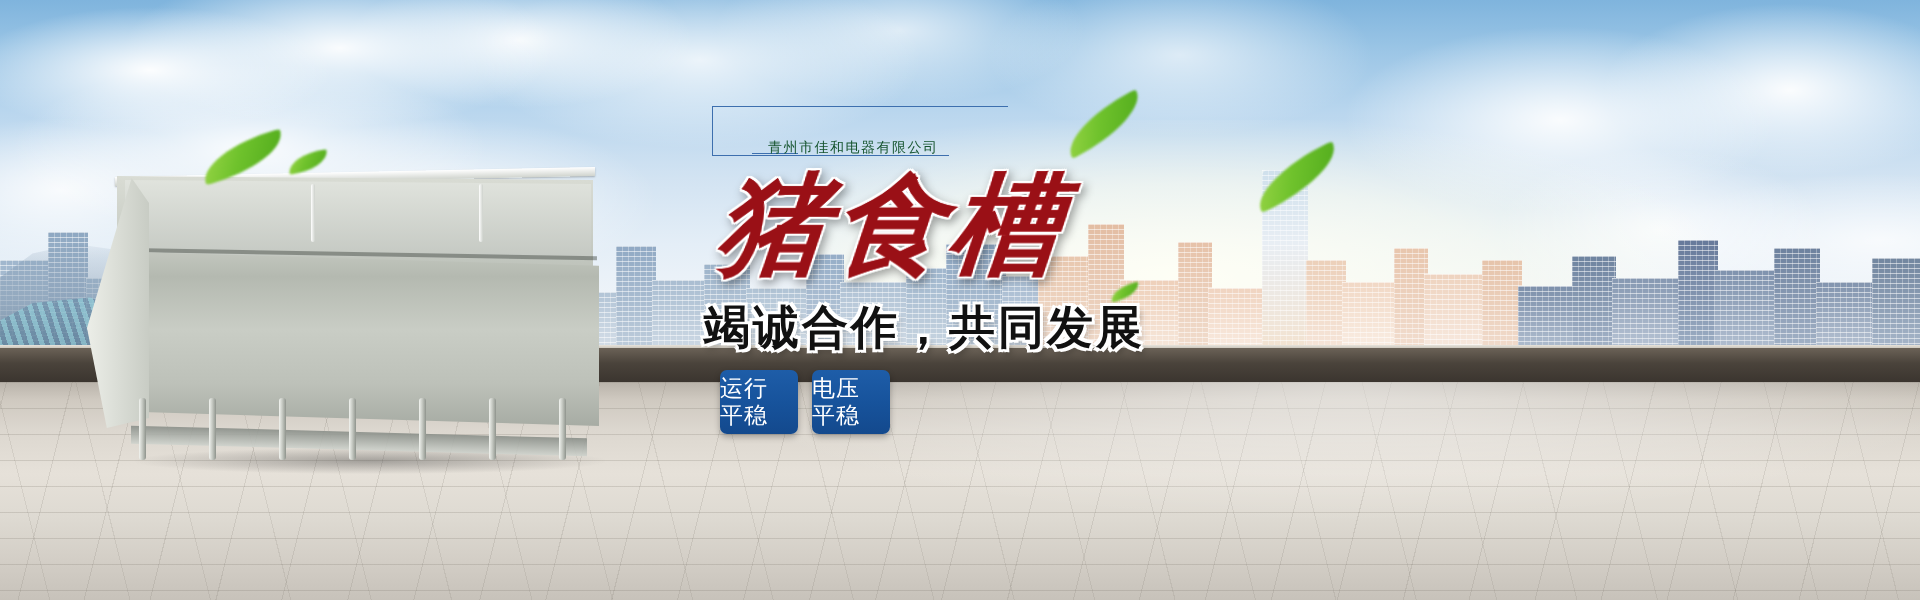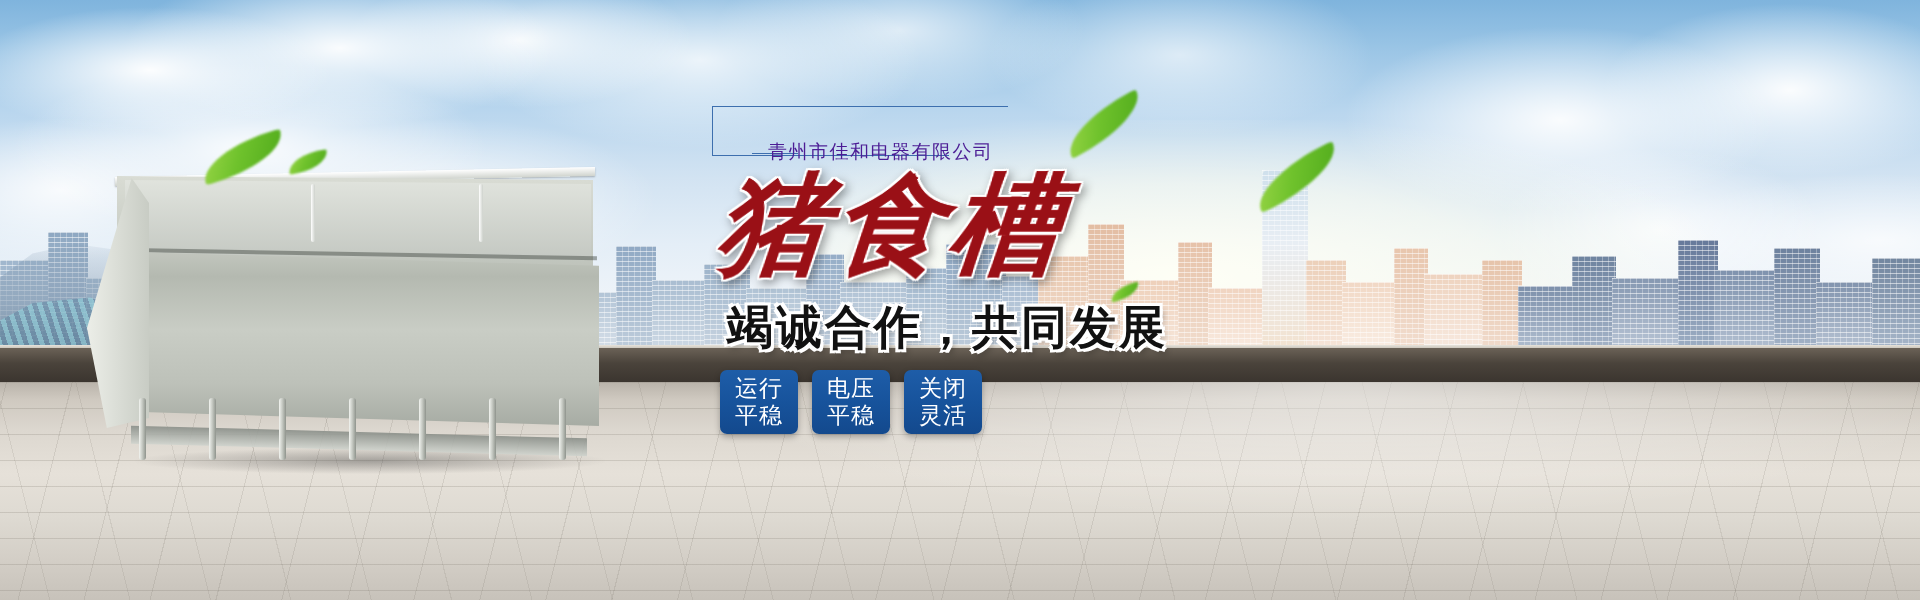--- a/index.html
+++ b/index.html
@@ -179,21 +179,21 @@
     border-right:none;
   }
   .bracket-top{
     position:absolute;left:248px;top:0;width:60px;height:1px;background:#3d6fae;
   }
   .bracket-dash{
     position:absolute;left:52px;top:47px;width:46px;height:1px;background:#3d6fae;
   }
   .company{
     position:absolute;left:68px;top:33px;
-    font-size:19px;letter-spacing:1.5px;color:#4c1d95;white-space:nowrap;
+    font-size:14px;letter-spacing:1.5px;color:#14532d;white-space:nowrap;
     font-family:Liberation Mono, monospace;
   }
 
   
   .title{
     position:absolute;left:28px;top:78px;
     font-size:110px;line-height:1.0;letter-spacing:6px;white-space:nowrap;
     font-family:"DejaVu Serif","Liberation Serif",serif;
     font-weight:700;font-style:italic;
     color:#9a1016;
@@ -202,38 +202,38 @@
     -webkit-text-fill-color:transparent;
     text-shadow:0 0 0 #9a1016;
     filter:drop-shadow(2px 0 0 #fff) drop-shadow(-2px 0 0 #fff)
            drop-shadow(0 2px 0 #fff) drop-shadow(0 -2px 0 #fff)
            drop-shadow(3px 4px 5px rgba(0,0,0,.35));
     transform:skewX(-5deg);
   }
 
   
   .subtitle{
-    position:absolute;left:37px;top:205px;
+    position:absolute;left:14px;top:205px;
     font-size:46px;letter-spacing:3px;white-space:nowrap;
     font-family:"Liberation Sans","DejaVu Sans",sans-serif;
     font-weight:700;color:#111;
     text-shadow:
       2px 0 0 #fff,-2px 0 0 #fff,0 2px 0 #fff,0 -2px 0 #fff,
       2px 2px 0 #fff,-2px 2px 0 #fff,2px -2px 0 #fff,-2px -2px 0 #fff,
       3px 3px 0 #fff,-3px 3px 0 #fff,3px -3px 0 #fff,-3px -3px 0 #fff,
       4px 5px 6px rgba(0,0,0,.30);
   }
 
   
   .badges{position:absolute;left:30px;top:278px;display:flex;gap:14px;}
   .badge{
     width:78px;height:64px;border-radius:7px;
     background:linear-gradient(to bottom,#1e5da8 0%,#17539c 50%,#13498d 100%);
     box-shadow:0 3px 6px rgba(0,0,0,.28);
-    display:flex;flex-direction:column;align-items:center;justify-content:center;
+    display:flex;flex-direction:column;align-items:flex-start;justify-content:center;
     color:#ffffff;
     font-family:"Liberation Sans","DejaVu Sans",sans-serif;
     font-size:23px;line-height:1.18;letter-spacing:1px;font-weight:400;
   }
   .badge span{display:block;white-space:nowrap;}
 </style>
 </head>
 <body>
 
 <div id="banner">
@@ -439,20 +439,16 @@
 
     <div class="badges">
       <div class="badge">
         <span>运行</span>
         <span>平稳</span>
       </div>
       <div class="badge">
         <span>电压</span>
         <span>平稳</span>
       </div>
-      <div class="badge">
-        <span>关闭</span>
-        <span>灵活</span>
-      </div>
     </div>
 
   </div>
 </div>
 
 </body></html>

